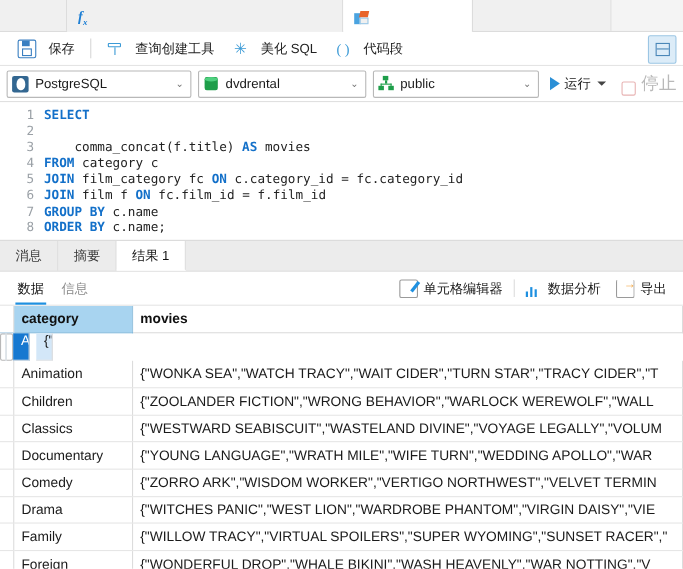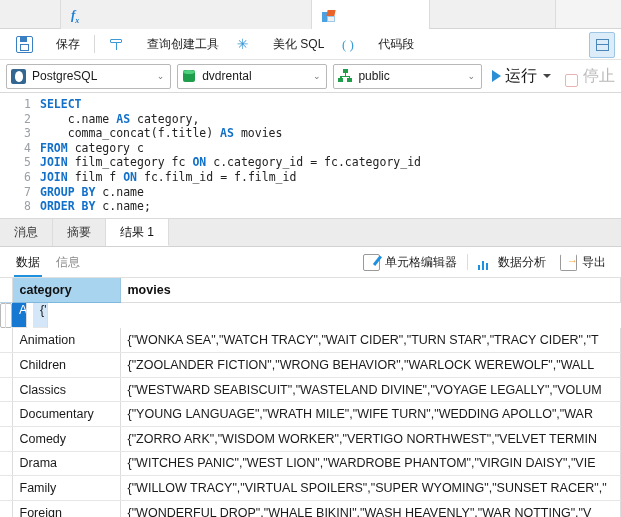--- a/index.html
+++ b/index.html
@@ -34,21 +34,21 @@
   .qicon i{position:absolute;display:block;}
   .qicon i.b1{left:0;top:2px;width:6px;height:10px;background:#4aa3e0;}
   .qicon i.b2{left:5px;top:0px;width:8px;height:6px;background:#e8642a;transform:skewX(-12deg);}
   .qicon i.b3{left:5px;top:6px;width:8px;height:6px;background:#f0f0f0;border:1px solid #9cc9e8;box-sizing:border-box;}
 
   
   .tbar1{
     height:30px;min-height:30px;display:flex;align-items:center;
     background:#ffffff;border-bottom:1px solid #e4e4e4;padding-left:8px;position:relative;
   }
-  .tbtn{display:flex;align-items:center;gap:23px;padding:0 8px;height:24px;color:#222;font-size:12px;white-space:nowrap;border-radius:2px;}
+  .tbtn{display:flex;align-items:center;gap:11px;padding:0 8px;height:24px;color:#222;font-size:12px;white-space:nowrap;border-radius:2px;}
   .vsep{width:1px;height:18px;background:#d8d8d8;margin:0 6px;}
   .ico{width:15px;height:15px;display:inline-block;position:relative;flex:none;}
   
   .ico.save{border:1.3px solid #3a7fc1;border-radius:2px;}
   .ico.save:before{content:"";position:absolute;left:3px;top:0px;width:7px;height:5px;background:#3a7fc1;}
   .ico.save:after{content:"";position:absolute;left:2.5px;bottom:0.5px;width:7px;height:5px;border:1.2px solid #3a7fc1;}
   
   .ico.funnel:before{content:"";position:absolute;left:1px;top:2px;width:12px;height:4px;border:1.3px solid #3b9ad6;border-radius:1px;box-sizing:border-box;}
   .ico.funnel:after{content:"";position:absolute;left:6.5px;top:6px;width:1.6px;height:7px;background:#3b9ad6;}
   
@@ -83,21 +83,21 @@
   .dbico:after{content:"";position:absolute;left:1px;top:1px;width:12px;height:4px;background:#4fd07f;border-radius:50%;}
   .scico{width:14px;height:14px;position:relative;flex:none;}
   .scico i{position:absolute;background:#1e9e4a;display:block;}
   .scico i.t{left:4.5px;top:0px;width:5px;height:4px;}
   .scico i.l{left:0px;top:9px;width:5px;height:4px;}
   .scico i.r{left:9px;top:9px;width:5px;height:4px;}
   .scico i.v{left:6.5px;top:4px;width:1.2px;height:3px;}
   .scico i.h{left:2px;top:6.5px;width:10px;height:1.2px;}
   .scico i.v2{left:2px;top:6.5px;width:1.2px;height:3px;}
   .scico i.v3{left:10.8px;top:6.5px;width:1.2px;height:3px;}
-  .runbtn{display:flex;align-items:center;gap:4px;padding:0 4px;color:#1a1a1a;font-size:16px;white-space:nowrap;}
+  .runbtn{display:flex;align-items:center;gap:4px;padding:0 4px;color:#1a1a1a;font-size:12px;white-space:nowrap;}
   .playtri{width:0;height:0;border-left:9px solid #2b8fd6;border-top:6px solid transparent;border-bottom:6px solid transparent;}
   .dncaret{width:0;height:0;border-top:4px solid #444;border-left:4px solid transparent;border-right:4px solid transparent;margin-left:2px;}
   .stopbtn{display:flex;align-items:flex-end;gap:5px;color:#b9b9b9;font-size:16px;white-space:nowrap;padding-left:4px;}
   .stopsq{width:11px;height:11px;border:1.4px solid #e8b3b3;border-radius:2px;}
 
   
   .editor{
     height:125px;min-height:125px;background:#ffffff;position:relative;overflow:hidden;
     font-family:"DejaVu Sans Mono","Liberation Mono",monospace;font-size:11.5px;
     border-bottom:1px solid #d9d9d9;
@@ -237,21 +237,21 @@
     </div>
     <div class="stopbtn">
       <span class="stopsq"></span>
       <span>停止</span>
     </div>
   </div>
 
   <div class="editor">
     <div class="lines">
       <div class="eline"><span class="gutter">1</span><span class="code"><span class="kw">SELECT</span></span></div>
-      <div class="eline"><span class="gutter">2</span><span class="code"><span></span><span>    </span><span>c</span><span>.</span><span>name</span><span> </span><span class="kw">AS</span><span> </span><span>category</span><span>,</span><span></span></span></div>
+      <div class="eline"><span class="gutter">2</span></div>
       <div class="eline"><span class="gutter">3</span><span class="code"><span></span><span>    </span><span>comma_concat</span><span>(</span><span>f</span><span>.</span><span>title</span><span>)</span><span></span><span> </span><span class="kw">AS</span><span> </span><span>movies</span></span></div>
       <div class="eline"><span class="gutter">4</span><span class="code"><span class="kw">FROM</span><span> </span><span>category</span><span> </span><span>c</span></span></div>
       <div class="eline"><span class="gutter">5</span><span class="code"><span class="kw">JOIN</span><span> </span><span>film_category</span><span> </span><span>fc</span><span> </span><span class="kw">ON</span><span> </span><span>c</span><span>.</span><span>category_id</span><span> </span><span></span><span>=</span><span></span><span> </span><span>fc</span><span>.</span><span>category_id</span></span></div>
       <div class="eline"><span class="gutter">6</span><span class="code"><span class="kw">JOIN</span><span> </span><span>film</span><span> </span><span>f</span><span> </span><span class="kw">ON</span><span> </span><span>fc</span><span>.</span><span>film_id</span><span> </span><span></span><span>=</span><span></span><span> </span><span>f</span><span>.</span><span>film_id</span></span></div>
       <div class="eline"><span class="gutter">7</span><span class="code"><span class="kw">GROUP</span><span> </span><span class="kw">BY</span><span> </span><span>c</span><span>.</span><span>name</span></span></div>
       <div class="eline"><span class="gutter">8</span><span class="code"><span class="kw">ORDER</span><span> </span><span class="kw">BY</span><span> </span><span>c</span><span>.</span><span>name</span><span>;</span><span></span></span></div>
     </div>
   </div>
 
   <div class="restabs">

